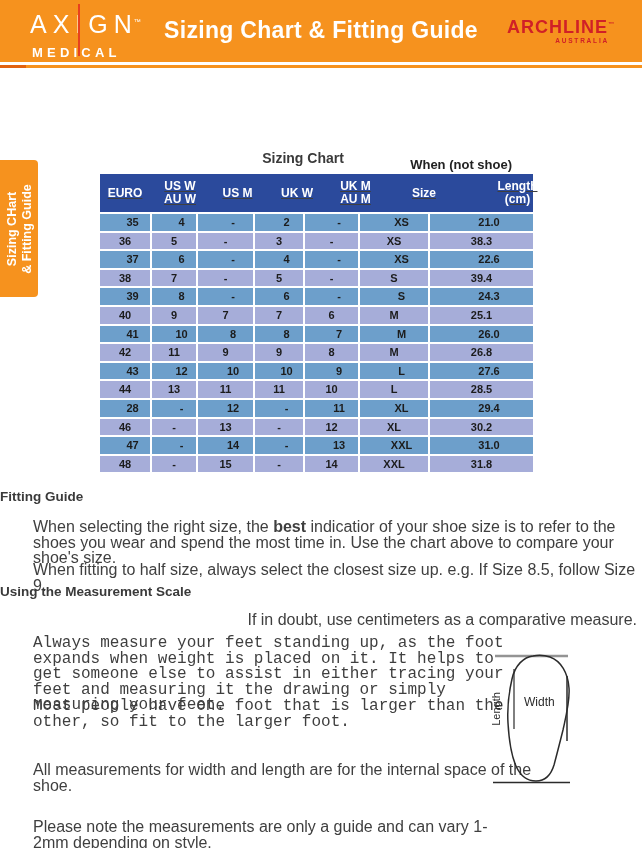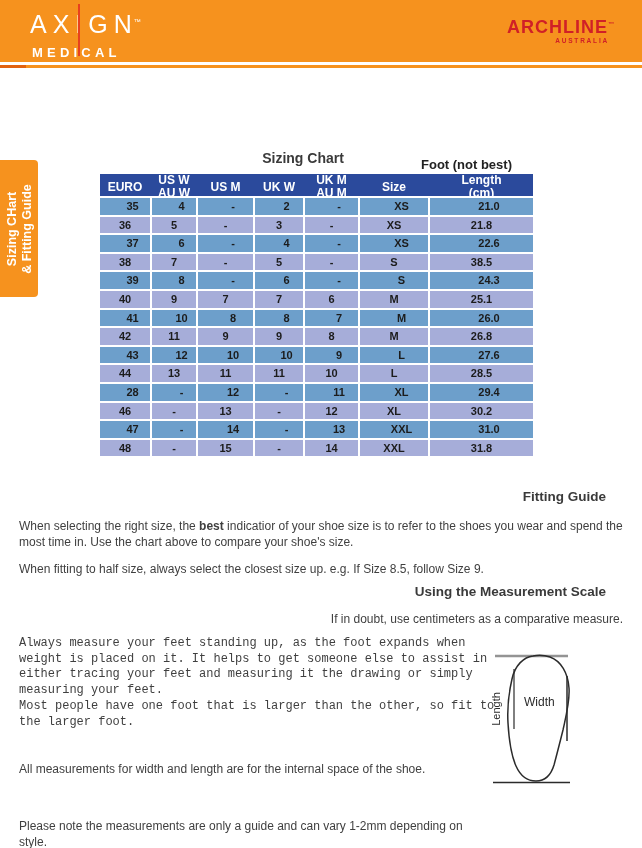--- a/index.html
+++ b/index.html
@@ -28,70 +28,71 @@
             background:var(--orange,#F6921E);border-radius:0 4px 4px 0;}
   .side-tab-inner{position:absolute;left:-49.5px;top:49.5px;width:137px;height:38px;
                   transform:rotate(-90deg);display:flex;flex-direction:column;justify-content:center;
                   text-align:center;color:#fff;font-weight:700;font-size:12.5px;line-height:15px;}
   
   .chart-title{position:absolute;left:100px;top:150px;width:406px;text-align:center;
                font-size:14px;font-weight:700;color:#3a3a3a;}
   .foot-note{position:absolute;left:392px;top:157px;width:120px;text-align:right;
              font-size:13px;font-weight:700;color:#222;}
   .size-table{position:absolute;left:100px;top:174px;width:433px;}
-  .thead{display:grid;grid-template-columns:50px 44px 55px 48px 53px 68px 103px;column-gap:2px;
-         background:var(--navy,#2B4A9C);height:22px;align-items:center;}
+  .thead{display:grid;grid-template-columns:50px 44px 55px 48px 53px 68px 103px;column-gap:8px;
+         background:var(--navy,#2B4A9C);height:38px;align-items:center;text-decoration:underline;}
   .th{color:#fff;font-weight:700;font-size:12px;line-height:13px;text-align:center;}
   .tbody{display:grid;grid-template-columns:50px 44px 55px 48px 53px 68px 103px;gap:2px;
          background:#fff;margin-top:2px;}
   .trow{display:contents;}
   .td{height:16.6px;line-height:16.6px;text-align:center;font-size:11px;font-weight:700;color:#1c1c1c;}
   .r0{background:var(--rowA,#6D9FCB);padding-left:15px;}
   .r1{background:var(--rowB,#A6ADD9);}
   
-  .sec-head{position:absolute;left:0;width:606px;text-align:right;
+  .sec-head{position:absolute;left:0;width:606px;text-align:left;
             font-size:13.5px;font-weight:700;color:#3a3a3a;}
   .h-fitting{top:489px;}
   .h-measure{top:584px;}
-  .para{position:absolute;left:19px;font-size:12px;line-height:15.5px;color:#3f3f3f;}
+  .para{position:absolute;left:33px;font-size:16px;line-height:15.5px;color:#3f3f3f;}
   .p1{top:519px;width:604px;}
   .p2{top:562px;width:604px;}
   .p3{top:612px;width:604px;text-align:right;}
   .p4{top:636px;width:474px;font-family:Liberation Mono, monospace;}
   .p5{top:699px;width:480px;font-family:Liberation Mono, monospace;}
   .p6{top:762px;width:500px;}
   .p7{top:787px;width:474px;margin-top:32px;}
   
   .diagram{position:absolute;left:488px;top:645px;width:148px;height:152px;}
 </style>
 </head>
 <body style="--orange: #F6921E; --red: #D02027; --navy: #2B4A9C; --rowA: #6D9FCB; --rowB: #A6ADD9;">
 
 <div class="topbar">
   <div class="logo">
     <div class="logo-line"></div>
     <div class="logo-name"><span>AXIGN</span><sup>™</sup></div>
     <div class="logo-sub">MEDICAL</div>
   </div>
+  <div class="page-title">Sizing Chart &amp; Fitting Guide</div>
   <div class="brand">
     <div class="brand-name"><span>ARCHLINE</span><sup>™</sup></div>
     <div class="brand-sub">AUSTRALIA</div>
   </div>
 </div>
 <div class="rule"></div>
 
 <div class="side-tab">
   <div class="side-tab-inner">
     <div>Sizing CHart</div>
     <div>&amp; Fitting Guide</div>
   </div>
 </div>
 
 <div class="chart-title">Sizing Chart</div>
-<div class="foot-note">Foot (not best)</div>
+<div class="foot-note">When (not shoe)</div>
 
 <div class="size-table">
   <div class="thead">
       <div class="th">
         <div>EURO</div>
       </div>
       <div class="th">
         <div>US W</div>
         <div>AU W</div>
       </div>
@@ -108,23 +109,23 @@
       <div class="th">
         <div>Size</div>
       </div>
       <div class="th">
         <div>Length</div>
         <div>(cm)</div>
       </div>
     </div>
   <div class="tbody">
       <div class="trow"><div class="td r0">35</div><div class="td r0">4</div><div class="td r0">-</div><div class="td r0">2</div><div class="td r0">-</div><div class="td r0">XS</div><div class="td r0">21.0</div></div>
-      <div class="trow"><div class="td r1">36</div><div class="td r1">5</div><div class="td r1">-</div><div class="td r1">3</div><div class="td r1">-</div><div class="td r1">XS</div><div class="td r1">21.8</div></div>
+      <div class="trow"><div class="td r1">36</div><div class="td r1">5</div><div class="td r1">-</div><div class="td r1">3</div><div class="td r1">-</div><div class="td r1">XS</div><div class="td r1">38.3</div></div>
       <div class="trow"><div class="td r0">37</div><div class="td r0">6</div><div class="td r0">-</div><div class="td r0">4</div><div class="td r0">-</div><div class="td r0">XS</div><div class="td r0">22.6</div></div>
-      <div class="trow"><div class="td r1">38</div><div class="td r1">7</div><div class="td r1">-</div><div class="td r1">5</div><div class="td r1">-</div><div class="td r1">S</div><div class="td r1">38.5</div></div>
+      <div class="trow"><div class="td r1">38</div><div class="td r1">7</div><div class="td r1">-</div><div class="td r1">5</div><div class="td r1">-</div><div class="td r1">S</div><div class="td r1">39.4</div></div>
       <div class="trow"><div class="td r0">39</div><div class="td r0">8</div><div class="td r0">-</div><div class="td r0">6</div><div class="td r0">-</div><div class="td r0">S</div><div class="td r0">24.3</div></div>
       <div class="trow"><div class="td r1">40</div><div class="td r1">9</div><div class="td r1">7</div><div class="td r1">7</div><div class="td r1">6</div><div class="td r1">M</div><div class="td r1">25.1</div></div>
       <div class="trow"><div class="td r0">41</div><div class="td r0">10</div><div class="td r0">8</div><div class="td r0">8</div><div class="td r0">7</div><div class="td r0">M</div><div class="td r0">26.0</div></div>
       <div class="trow"><div class="td r1">42</div><div class="td r1">11</div><div class="td r1">9</div><div class="td r1">9</div><div class="td r1">8</div><div class="td r1">M</div><div class="td r1">26.8</div></div>
       <div class="trow"><div class="td r0">43</div><div class="td r0">12</div><div class="td r0">10</div><div class="td r0">10</div><div class="td r0">9</div><div class="td r0">L</div><div class="td r0">27.6</div></div>
       <div class="trow"><div class="td r1">44</div><div class="td r1">13</div><div class="td r1">11</div><div class="td r1">11</div><div class="td r1">10</div><div class="td r1">L</div><div class="td r1">28.5</div></div>
       <div class="trow"><div class="td r0">28</div><div class="td r0">-</div><div class="td r0">12</div><div class="td r0">-</div><div class="td r0">11</div><div class="td r0">XL</div><div class="td r0">29.4</div></div>
       <div class="trow"><div class="td r1">46</div><div class="td r1">-</div><div class="td r1">13</div><div class="td r1">-</div><div class="td r1">12</div><div class="td r1">XL</div><div class="td r1">30.2</div></div>
       <div class="trow"><div class="td r0">47</div><div class="td r0">-</div><div class="td r0">14</div><div class="td r0">-</div><div class="td r0">13</div><div class="td r0">XXL</div><div class="td r0">31.0</div></div>
       <div class="trow"><div class="td r1">48</div><div class="td r1">-</div><div class="td r1">15</div><div class="td r1">-</div><div class="td r1">14</div><div class="td r1">XXL</div><div class="td r1">31.8</div></div>

